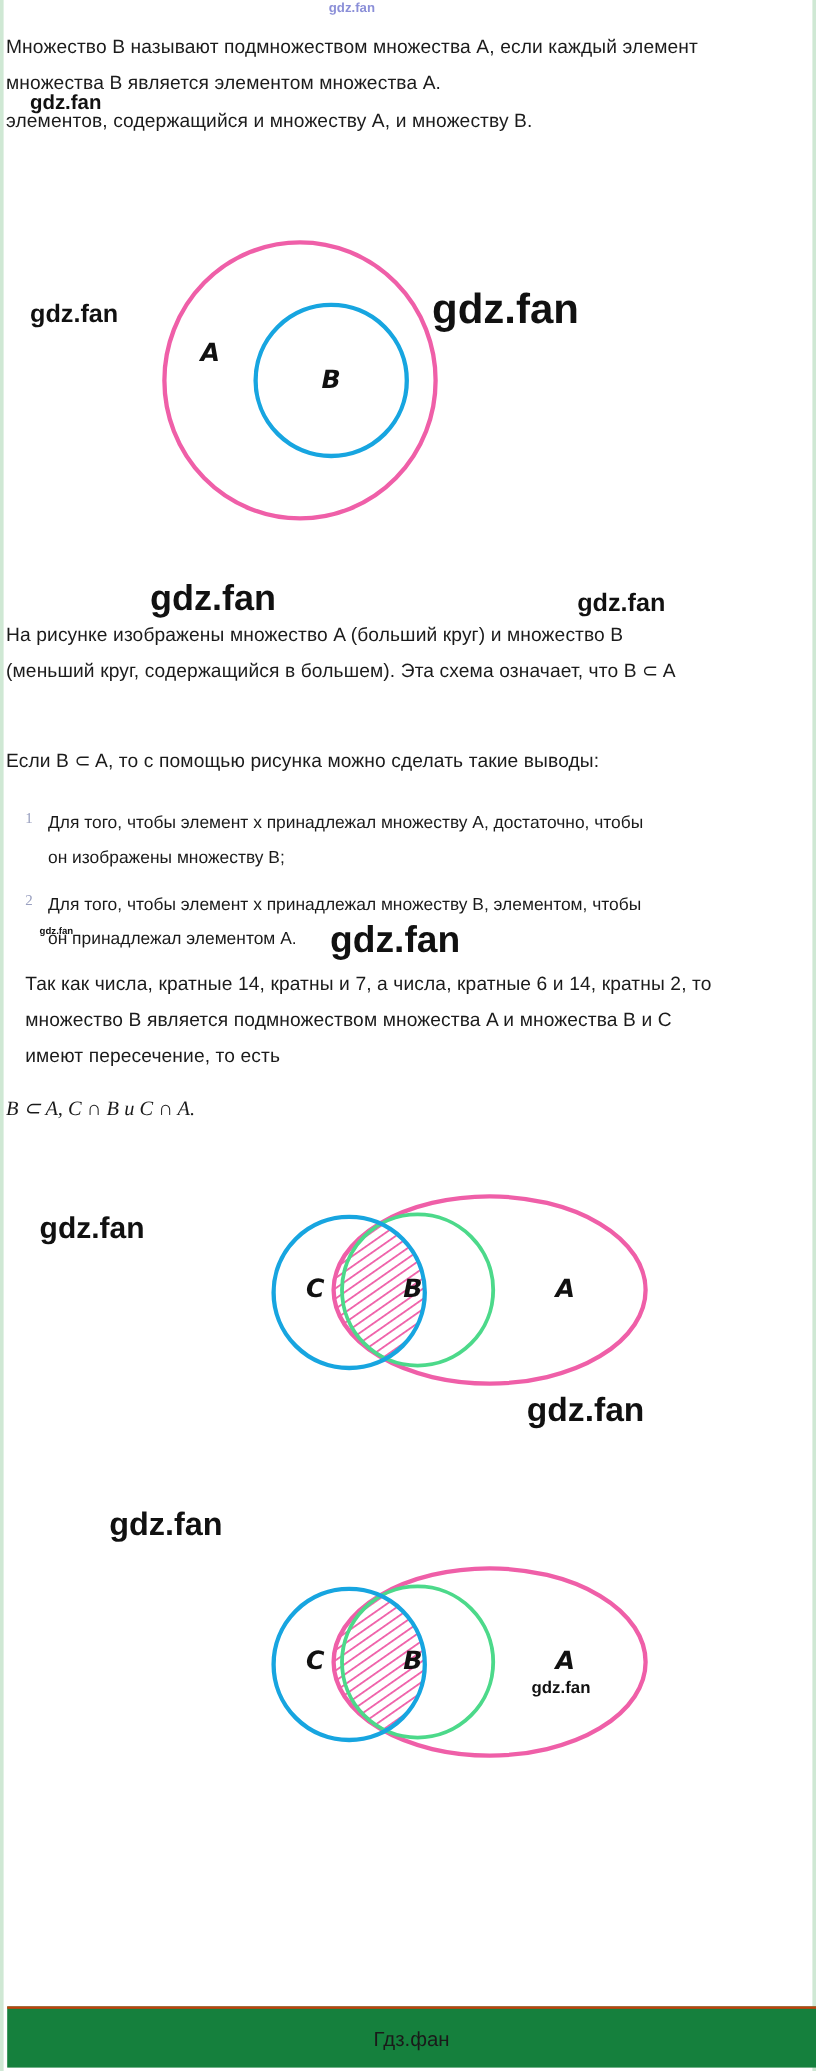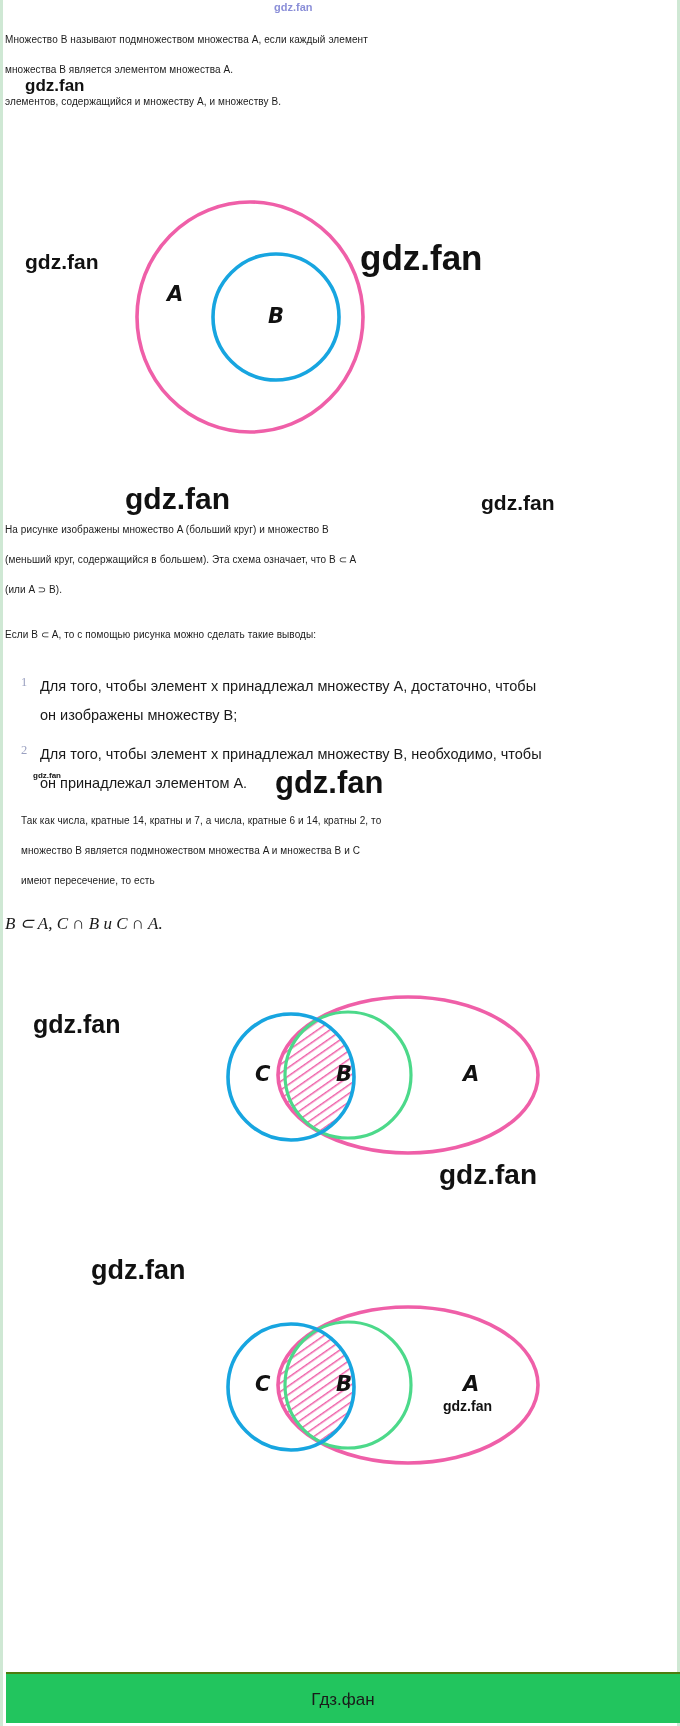--- a/index.html
+++ b/index.html
@@ -27,21 +27,21 @@
   .content {
     position: absolute;
     left: 0;
     top: 0;
     width: 674px;
     height: 1726px;
   }
   
   .para {
     position: absolute;
-    font-size: 10px;
+    font-size: 16px;
     line-height: 30px;
     color: #1b1b1b;
     letter-spacing: 0.1px;
   }
   .listrow {
     position: absolute;
     font-size: 14.5px;
     line-height: 29px;
   }
   .listnum {
@@ -66,22 +66,22 @@
     white-space: nowrap;
     pointer-events: none;
   }
   
   .footer {
     position: absolute;
     left: 3px;
     top: 1672px;
     width: 674px;
     height: 51px;
-    background: #22c55e;
-    border-top: 2px solid #4d7c0f;
+    background: #15803d;
+    border-top: 2px solid #c2410c;
     box-sizing: border-box;
   }
   .footer-text {
     position: absolute;
     width: 100%;
     text-align: center;
     top: 16px;
     font-size: 17px;
     color: #1a1a1a;
     font-family: "Liberation Sans", sans-serif;
@@ -119,36 +119,35 @@
         <ellipse cx="139" cy="132" rx="113" ry="115" fill="none" stroke="#ef5fa8" stroke-width="3.6"></ellipse>
         <circle cx="165" cy="132" r="63" fill="none" stroke="#17a5e0" stroke-width="3.6"></circle>
       </svg>
       <span class="lbl" style="left:56px; top:97px;">A</span>
       <span class="lbl" style="left:157px; top:119px;">B</span>
     </div>
 
     <div class="para" style="left:2px; top:515px; width:660px;">
       <div>На рисунке изображены множество A (больший круг) и множество B</div>
       <div>(меньший круг, содержащийся в большем). Эта схема означает, что B ⊂ A</div>
-      <div>(или A ⊃ B).</div>
     </div>
 
     <div class="para" style="left:2px; top:620px; width:660px;">
       <div>Если B ⊂ A, то с помощью рисунка можно сделать такие выводы:</div>
     </div>
 
     <div class="listnum" style="left:18px; top:675px;">1</div>
     <div class="listrow" style="left:37px; top:672px; width:625px;">
       <div>Для того, чтобы элемент x принадлежал множеству A, достаточно, чтобы</div>
       <div>он изображены множеству B;</div>
     </div>
 
     <div class="listnum" style="left:18px; top:743px;">2</div>
     <div class="listrow" style="left:37px; top:740px; width:625px;">
-      <div>Для того, чтобы элемент x принадлежал множеству B, необходимо, чтобы</div>
+      <div>Для того, чтобы элемент x принадлежал множеству B, элементом, чтобы</div>
       <div>он принадлежал элементом A.</div>
     </div>
 
     <div class="para" style="left:18px; top:806px; width:660px;">
       <div>Так как числа, кратные 14, кратны и 7, а числа, кратные 6 и 14, кратны 2, то</div>
       <div>множество B является подмножеством множества A и множества B и C</div>
       <div>имеют пересечение, то есть</div>
     </div>
 
     <div class="formula" style="left:2px; top:913px;">B ⊂ A, C ∩ B и C ∩ A.</div>

